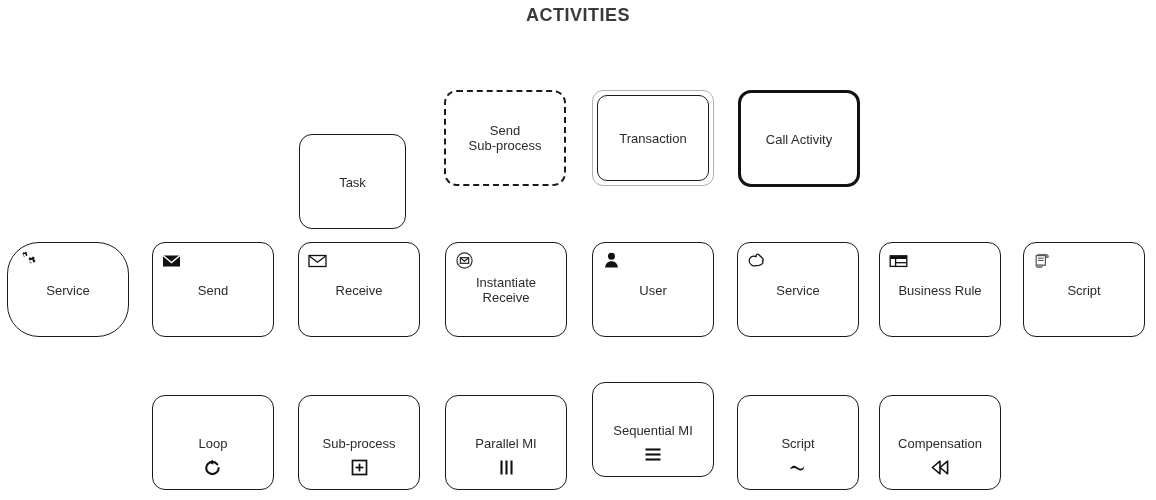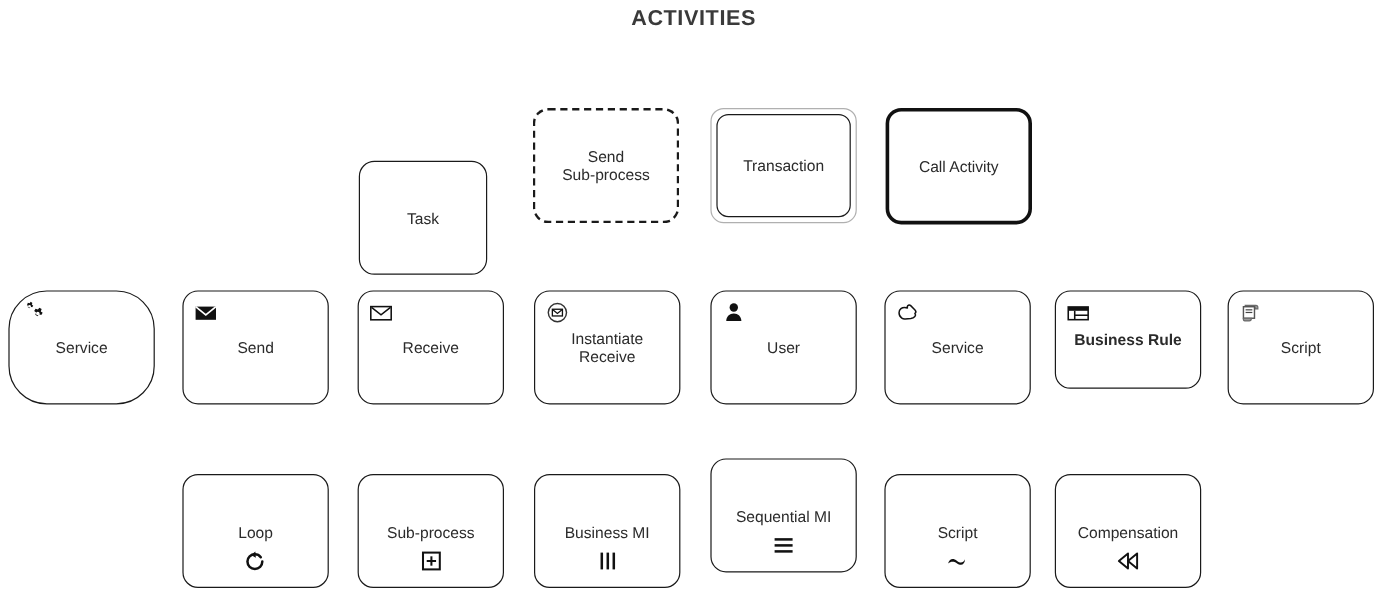--- a/index.html
+++ b/index.html
@@ -179,21 +179,21 @@
 
 <div class="shape center-label" style="left:737px; top:242px; width:122px; height:95px;">
   <span class="marker-tl">
     <svg viewBox="0 0 22 22" width="22" height="22">
       <path d="M2.2 9.6c0-1.4.6-2.6 1.6-3.4 0.9-.7 2-1 3-1 1 0 1.7.2 2.4.5-.3-.7-.2-1.5.3-2 .6-.7 1.7-.7 2.4 0l3.6 3.6c.8.8.8 2.1 0 2.9l-.1.1c.6.6.6 1.7 0 2.4-.8.9-2 1.5-3.4 1.7l-4.7.5c-1 .1-2-.2-2.8-.8-1.3-.9-2.3-2.5-2.3-4.5z" fill="#fff" stroke="#111" stroke-width="1.25" stroke-linejoin="round"></path>
     </svg>
   </span>
   <div class="label">Service</div>
 </div>
 
-<div class="shape center-label" style="left:879px; top:242px; width:122px; height:82px;font-weight:bold;">
+<div class="shape center-label" style="left:879px; top:242px; width:122px; height:95px;">
   <span class="marker-tl">
     <svg viewBox="0 0 22 22" width="22" height="22">
       <rect x="1.2" y="4.8" width="16.6" height="10.6" fill="#fff" stroke="#111" stroke-width="1.3"></rect>
       <rect x="1.2" y="4.8" width="16.6" height="3.2" fill="#111"></rect>
       <line x1="6.6" y1="8" x2="6.6" y2="15.4" stroke="#111" stroke-width="1.3"></line>
       <line x1="6.6" y1="11.7" x2="17.8" y2="11.7" stroke="#111" stroke-width="1.3"></line>
     </svg>
   </span>
   <div class="label">Business Rule</div>
 </div>
@@ -226,21 +226,21 @@
   <span class="marker-bc">
     <svg viewBox="0 0 24 22" width="24" height="22">
       <rect x="5.5" y="3.5" width="14" height="14" fill="#fff" stroke="#111" stroke-width="1.7"></rect>
       <line x1="12.5" y1="6.6" x2="12.5" y2="14.4" stroke="#111" stroke-width="1.7"></line>
       <line x1="8.6" y1="10.5" x2="16.4" y2="10.5" stroke="#111" stroke-width="1.7"></line>
     </svg>
   </span>
 </div>
 
 <div class="shape upper-label" style="left:445px; top:395px; width:122px; height:95px;">
-  <div class="label">Business MI</div>
+  <div class="label">Parallel MI</div>
   <span class="marker-bc">
     <svg viewBox="0 0 24 22" width="24" height="22">
       <g stroke="#111" stroke-width="2.1">
         <line x1="7.5" y1="3.5" x2="7.5" y2="17.5"></line>
         <line x1="12.5" y1="3.5" x2="12.5" y2="17.5"></line>
         <line x1="17.5" y1="3.5" x2="17.5" y2="17.5"></line>
       </g>
     </svg>
   </span>
 </div>

